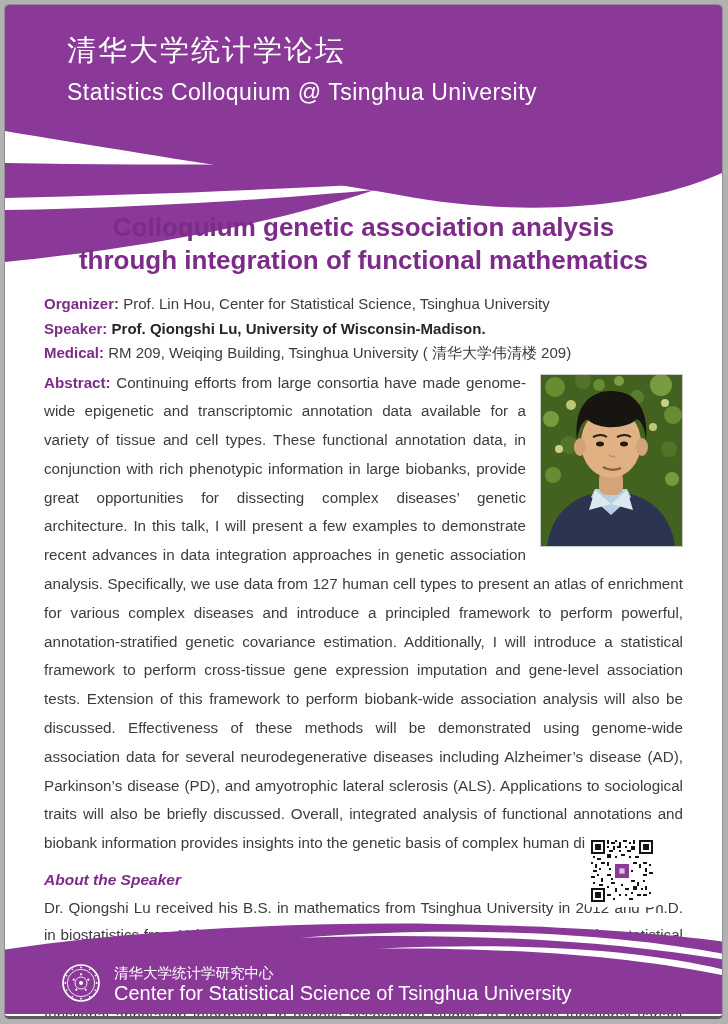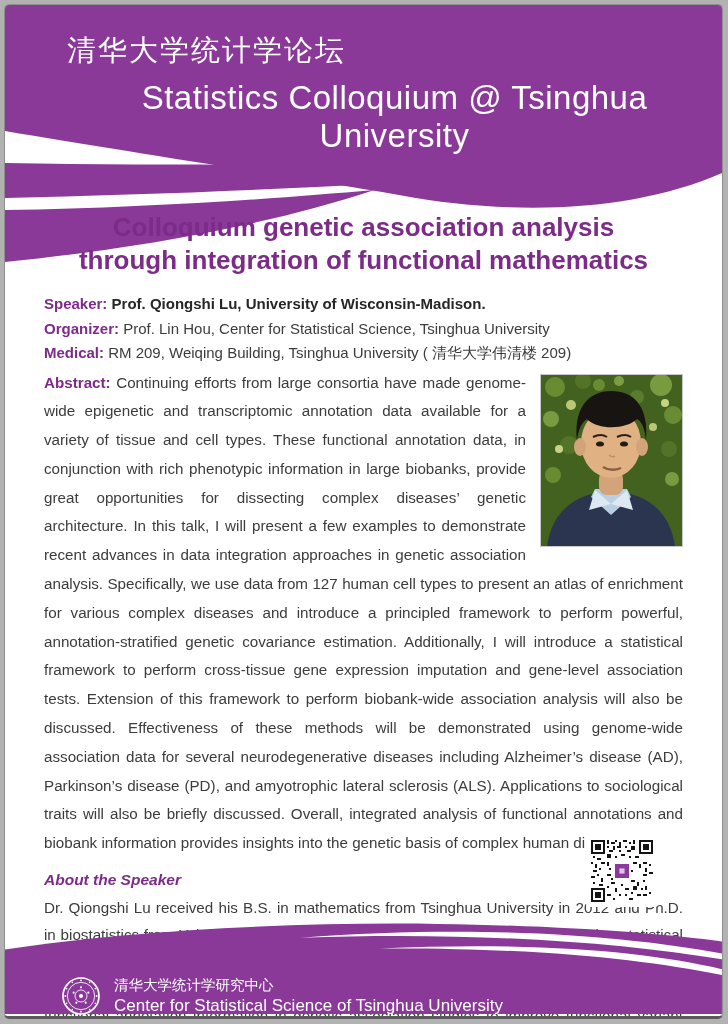--- a/index.html
+++ b/index.html
@@ -9,21 +9,21 @@
   }
   .poster{
     position:absolute;left:4px;top:4px;right:5px;bottom:5px;
     background:#ffffff;border-radius:5px;overflow:hidden;
     border:1px solid #8f8f8f;border-bottom:3px solid #5a5a5a;
   }
   
   .top-deco{position:absolute;top:0;left:0;width:100%;height:280px;pointer-events:none;}
   .header-text{position:absolute;top:0;left:62px;color:#ffffff;}
   .header-title-zh{font-size:29px;font-weight:400;margin-top:26px;letter-spacing:2px;}
-  .header-title-en{font-size:33px;font-weight:300;margin-top:8px;letter-spacing:.5px;text-align:center;}
+  .header-title-en{font-size:23px;font-weight:300;margin-top:8px;letter-spacing:.5px;text-align:center;}
   
   .main{position:relative;padding:0 39px;}
   .talk-title{
     margin-top:206px;text-align:center;color:#7c2b88;
     font-size:26px;line-height:33px;font-weight:bold;
   }
   .meta{margin-top:15px;}
   .meta-row{font-size:15px;line-height:24.5px;color:#3c3c3c;}
   .label{color:#7c2b88;font-weight:bold;}
   .strong{font-weight:bold;color:#262626;}
@@ -35,25 +35,25 @@
   .about-heading{margin-top:9px;font-size:15.5px;line-height:26px;font-weight:bold;color:#7c2b88;font-style:italic;}
   
   .speaker-photo{
     float:right;width:141px;height:171px;margin:5px 0 8px 14px;
     border:1px solid #c9c9c9;
   }
   
   .footer{position:absolute;left:0;bottom:0;width:100%;height:100px;}
   .footer-deco{position:absolute;inset:0;}
   .footer-content{
-    position:absolute;left:56px;bottom:0;display:flex;align-items:center;color:#fff;margin-top:40px;
+    position:absolute;left:56px;bottom:12px;display:flex;align-items:flex-start;color:#fff;margin-top:40px;
   }
   .seal{width:40px;height:40px;margin-right:13px;flex:0 0 auto;}
   .footer-org-zh{font-size:14.5px;line-height:20px;}
-  .footer-line2{font-size:17px;line-height:21px;display:flex;}
+  .footer-line2{font-size:20px;line-height:21px;display:flex;}
   .footer-website{margin-left:26px;color:#fff;text-decoration:none;}
   .qr{position:absolute;right:64px;top:-81px;width:66px;height:66px;background:#fff;
       padding:3px;border-radius:3px;}
 </style>
 </head>
 <body>
 
 <div class="poster">
 
   <svg class="top-deco" viewBox="0 0 728 280" preserveAspectRatio="none" aria-hidden="true">
@@ -69,26 +69,26 @@
 
   <div class="main">
 
     <div class="talk-title">
       <span style="display:block">Colloquium genetic association analysis</span>
       <span style="display:block">through integration of functional mathematics</span>
     </div>
 
     <div class="meta">
       <div class="meta-row">
+        <span class="label">Organizer:</span>
+        <span>Prof. Lin Hou, Center for Statistical Science, Tsinghua University</span>
+      </div>
+      <div class="meta-row">
         <span class="label">Speaker:</span>
         <span class="strong">Prof. Qiongshi Lu, University of Wisconsin-Madison.</span>
-      </div>
-      <div class="meta-row">
-        <span class="label">Organizer:</span>
-        <span>Prof. Lin Hou, Center for Statistical Science, Tsinghua University</span>
       </div>
       <div class="meta-row">
         <span class="label">Medical:</span>
         <span>RM 209, Weiqing Building, Tsinghua University ( 清华大学伟清楼 209)</span>
       </div>
     </div>
 
     <p class="para">
       
       <svg class="speaker-photo" viewBox="0 0 141 171" aria-hidden="true">

